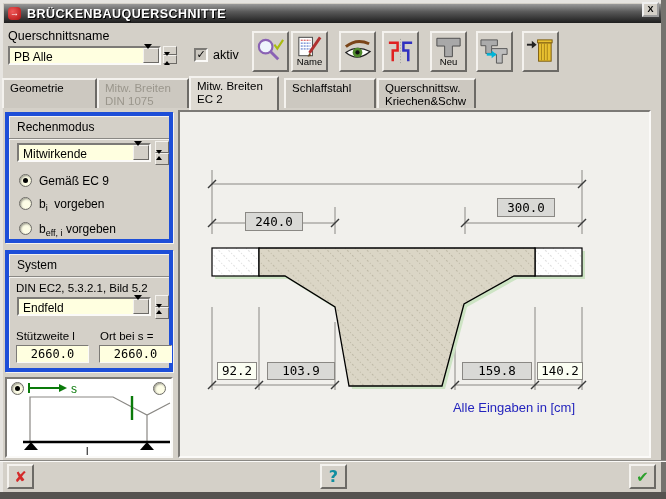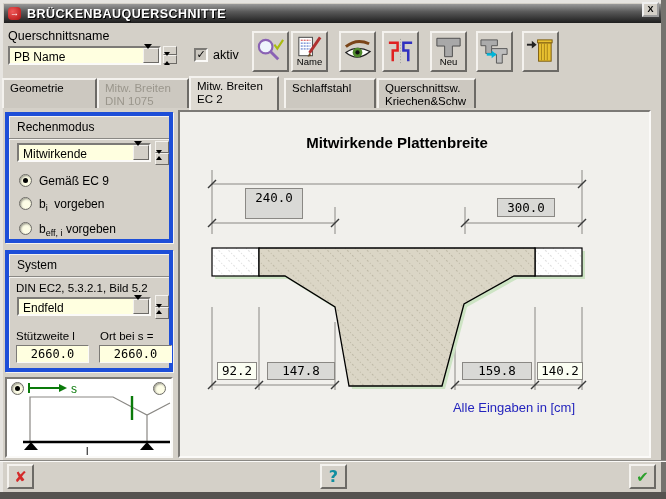--- a/index.html
+++ b/index.html
@@ -77,21 +77,21 @@
   <div class="edge-bottom"></div>
 
   <div class="titlebar">
     <span class="app-icon">→</span>
     <span class="title-text">BRÜCKENBAUQUERSCHNITTE</span>
   </div>
   <div class="close-btn">X</div>
 
   <div class="hdr-label">Querschnittsname</div>
   <div class="combo sunken" style="left:8px;top:46px;width:153px;height:19px;">
-    <span class="val">PB Name</span>
+    <span class="val">PB Alle</span>
     <span class="drop-btn"><span class="tri-dn"></span></span>
   </div>
   <div class="spinner" style="left:163px;top:46px;height:19px;">
     <div class="spin-btn" style="height:9px;"><span class="tri-up sm"></span></div>
     <div class="spin-btn" style="height:9px;"><span class="tri-dn sm"></span></div>
   </div>
   <div class="checkbox" style="left:194px;top:48px;">✓</div>
   <span class="slabel" style="left:213px;top:48px;font-size:12.5px;">aktiv</span>
 
   <div class="tool-btn raised" style="left:252px;">
@@ -221,21 +221,20 @@
       <path d="M23,63 V18 H106 L140,36 L163,24 M140,36 V63" fill="none" stroke="#8a8884" stroke-width="1.2"></path>
       <line x1="125" y1="17" x2="125" y2="41" stroke="#0a7a0a" stroke-width="2.4"></line>
       <line x1="16" y1="63" x2="163" y2="63" stroke="#000" stroke-width="2.6"></line>
       <polygon points="24,63 17,71 31,71" fill="#000"></polygon>
       <polygon points="140,63 133,71 147,71" fill="#000"></polygon>
       <text x="79" y="76" font-size="11" fill="#000">l</text>
     </svg>
   </div>
 
   <div class="panel sunken">
-    <div class="draw-title">Mitwirkende Plattenbreite</div>
     <svg width="469" height="344" viewBox="0 0 469 344" style="position:absolute;left:0;top:0;">
       <defs>
         <pattern id="hatchTan" width="7" height="7" patternUnits="userSpaceOnUse" patternTransform="rotate(45)">
           <rect width="7" height="7" fill="#dbd6c6"></rect>
           <line x1="0" y1="0" x2="7" y2="0" stroke="#a29c86" stroke-width="1" stroke-dasharray="1,2"></line>
         </pattern>
         <pattern id="hatchWhite" width="7" height="7" patternUnits="userSpaceOnUse" patternTransform="rotate(45)">
           <rect width="7" height="7" fill="#ffffff"></rect>
           <line x1="0" y1="0" x2="7" y2="0" stroke="#bcbcbc" stroke-width="1" stroke-dasharray="1,2"></line>
         </pattern>
@@ -274,24 +273,24 @@
           <line x1="398" y1="277" x2="406" y2="269"></line>
       </g>
 
       <polygon transform="translate(3,3)" fill="#cde4c4" points="32,136 402,136 402,164 355,164 334,164 284,192 262,274 169,274 155,195 105,164 32,164"></polygon>
 
       <rect x="32" y="136" width="47" height="28" fill="url(#hatchWhite)" stroke="#000" stroke-width="1.2"></rect>
       <rect x="355" y="136" width="47" height="28" fill="url(#hatchWhite)" stroke="#000" stroke-width="1.2"></rect>
 
       <polygon fill="url(#hatchTan)" stroke="#000" stroke-width="1.3" points="79,136 355,136 355,164 334,164 284,192 262,274 169,274 155,195 105,164 79,164"></polygon>
     </svg>
-    <div class="dimbox dim-gray" style="left:65px;top:76px;width:58px;height:31px;line-height:17px;">240.0</div>
+    <div class="dimbox dim-gray" style="left:65px;top:100px;width:58px;height:19px;line-height:17px;">240.0</div>
     <div class="dimbox dim-gray" style="left:317px;top:86px;width:58px;height:19px;line-height:17px;">300.0</div>
     <div class="dimbox dim-light" style="left:37px;top:250px;width:40px;height:18px;line-height:16px;">92.2</div>
-    <div class="dimbox dim-gray" style="left:87px;top:250px;width:68px;height:18px;line-height:16px;">147.8</div>
+    <div class="dimbox dim-gray" style="left:87px;top:250px;width:68px;height:18px;line-height:16px;">103.9</div>
     <div class="dimbox dim-gray" style="left:282px;top:250px;width:70px;height:18px;line-height:16px;">159.8</div>
     <div class="dimbox dim-light" style="left:357px;top:250px;width:46px;height:18px;line-height:16px;">140.2</div>
     <div class="note">Alle Eingaben in [cm]</div>
   </div>
 
   <div class="foot-sep1"></div>
   <div class="foot-sep2"></div>
   <div class="foot-btn raised" style="left:7px;color:#d42a2a;font-size:15px;">
       <span>✘</span>
     </div>

